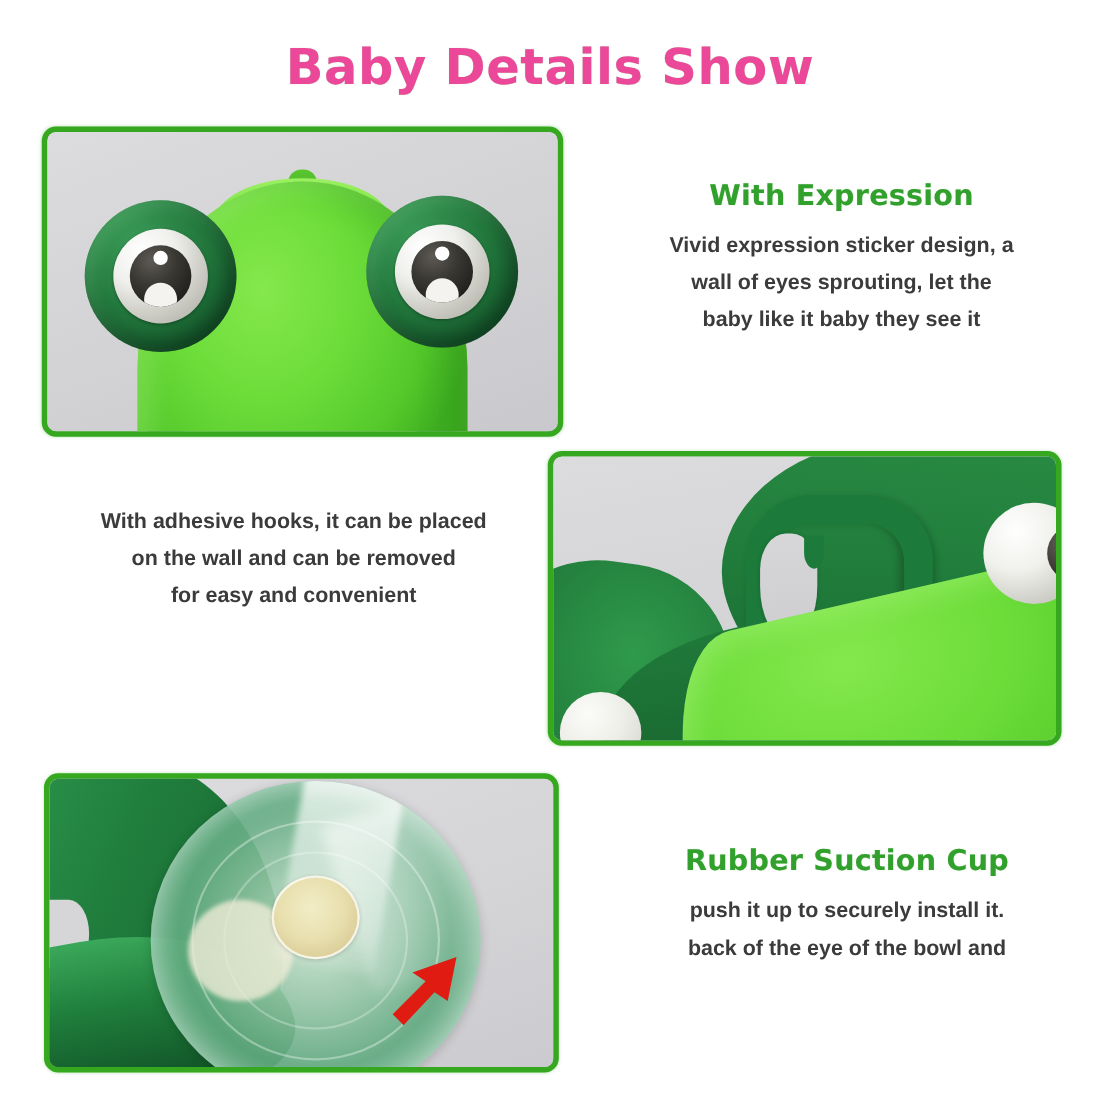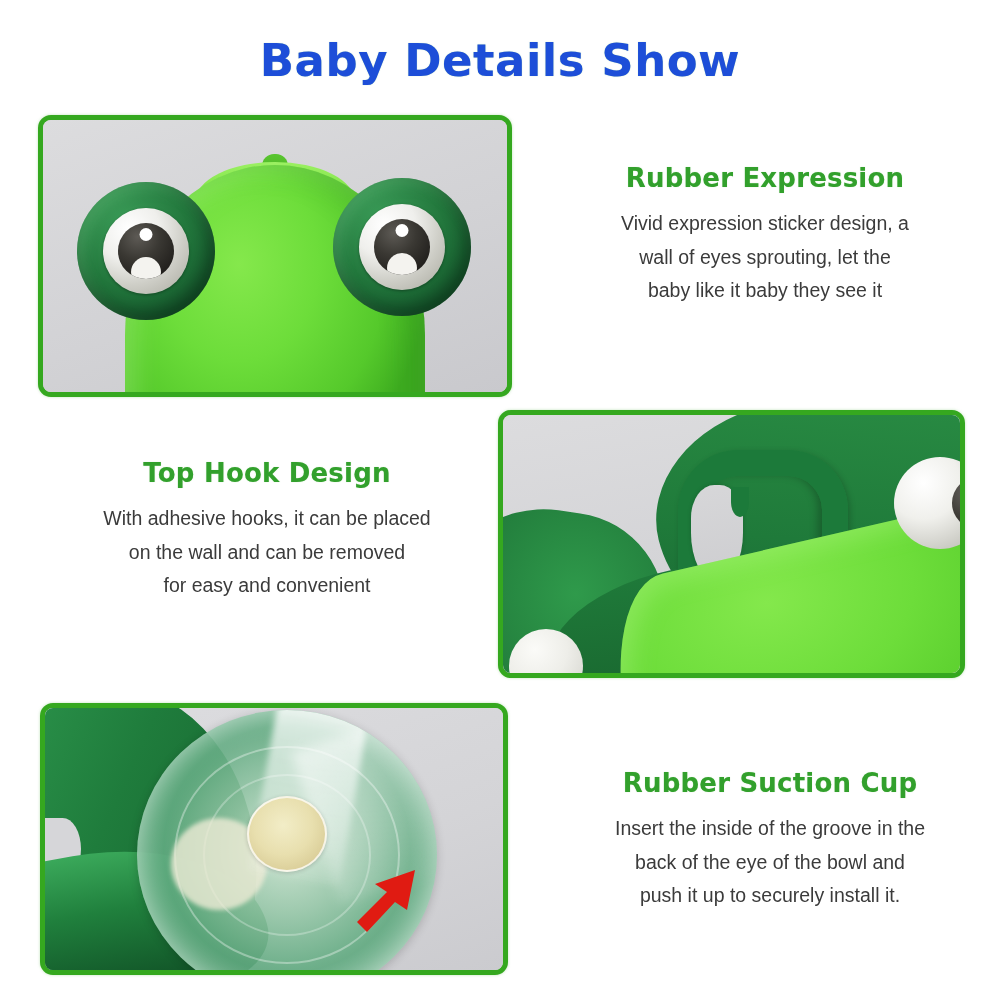--- a/index.html
+++ b/index.html
@@ -26,21 +26,21 @@
   .page-title {
     position: absolute;
     left: 0;
     top: 34px;
     width: 1000px;
     text-align: center;
     font-family: "DejaVu Sans", sans-serif;
     font-size: 45px;
     font-weight: bold;
     letter-spacing: 0.5px;
-    color: #1d4ed8;
+    color: #ec4899;
     text-shadow: 0 0 1px rgba(120,200,110,0.55);
   }
 
   
   .photo-panel {
     position: absolute;
     border: 5px solid #35a81f;
     border-radius: 13px;
     background: #d6d6d8;
     overflow: hidden;
@@ -399,21 +399,21 @@
     margin: 0 0 14px 0;
     text-shadow: 0 0 1px rgba(120,200,110,0.5);
     letter-spacing: 0.2px;
   }
   .block-body {
     font-family: "Liberation Sans", sans-serif;
     font-size: 19.5px;
     line-height: 1.72;
     color: #3b3b3b;
     margin: 0;
-    font-weight: 400;
+    font-weight: 700;
   }
   .block-body div { white-space: nowrap; }
 
   #text-vivid  { left: 545px; top: 163px; width: 440px; }
   #text-hook   { left: 36px;  top: 458px; width: 462px; }
   #text-cup    { left: 544px; top: 768px; width: 452px; }
 </style>
 </head>
 <body>
 
@@ -446,30 +446,29 @@
           <div class="eye-pupil">
             <div class="pupil-dot-top"></div>
             <div class="pupil-dot-bottom"></div>
           </div>
         </div>
       </div>
     </div>
   </div>
 
   <div class="text-block" id="text-vivid">
-    <div class="block-heading">Rubber Expression</div>
+    <div class="block-heading">With Expression</div>
     <div class="block-body">
       <div>Vivid expression sticker design, a</div>
       <div>wall of eyes sprouting, let the</div>
       <div>baby like it baby they see it</div>
     </div>
   </div>
 
   <div class="text-block" id="text-hook">
-    <div class="block-heading">Top Hook Design</div>
     <div class="block-body">
       <div>With adhesive hooks, it can be placed</div>
       <div>on the wall and can be removed</div>
       <div>for easy and convenient</div>
     </div>
   </div>
 
   <div class="photo-panel" id="panel-hook">
     <div class="photo-inner">
       <div class="hook-bg"></div>
@@ -509,19 +508,18 @@
         <svg class="red-arrow" viewBox="0 0 80 72">
           <polygon points="4,60 34,30 22,22 62,8 54,48 42,40 14,70" fill="#e01b12"></polygon>
         </svg>
       </div>
     </div>
   </div>
 
   <div class="text-block" id="text-cup">
     <div class="block-heading">Rubber Suction Cup</div>
     <div class="block-body">
-      <div>Insert the inside of the groove in the</div>
+      <div>push it up to securely install it.</div>
       <div>back of the eye of the bowl and</div>
-      <div>push it up to securely install it.</div>
     </div>
   </div>
 
 </div>
 
 </body></html>

